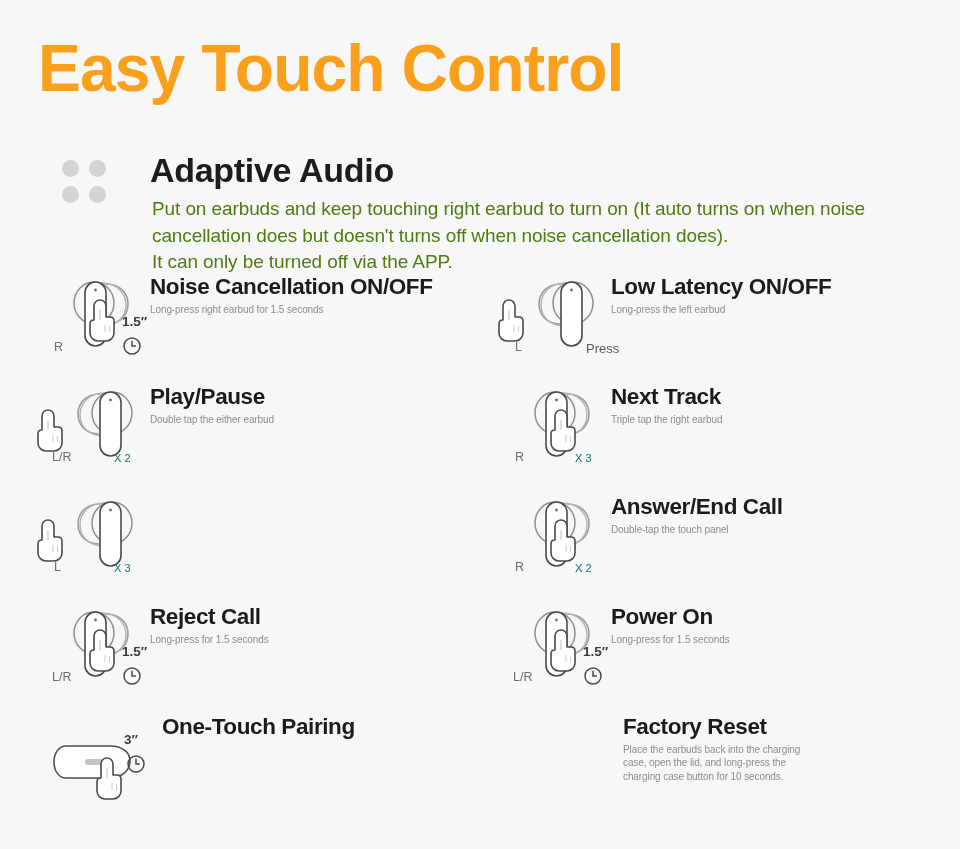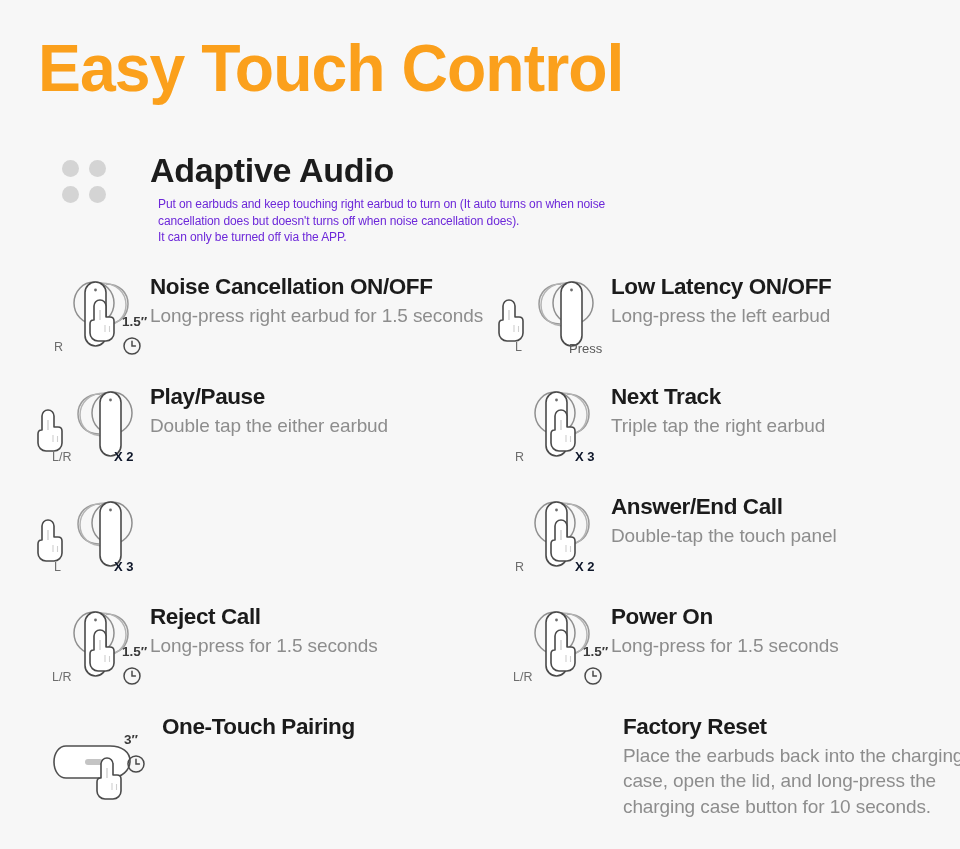--- a/index.html
+++ b/index.html
@@ -42,22 +42,22 @@
   .adaptive-dots span:nth-child(2){left:27px;top:0;}
   .adaptive-dots span:nth-child(3){left:0;top:26px;}
   .adaptive-dots span:nth-child(4){left:27px;top:26px;}
 
   .adaptive-body{position:absolute;left:88px;top:0;width:740px;}
   .adaptive-title{
     font-size:34px;font-weight:bold;color:#1c1c1c;
     letter-spacing:-0.3px;line-height:1.1;margin-bottom:7px;
   }
   .adaptive-desc{
-    font-size:12px;color:#6d28d9;line-height:1.38;
-    letter-spacing:-0.1px;margin-left:8px;
+    font-size:19px;color:#4d7c0f;line-height:1.38;
+    letter-spacing:-0.1px;margin-left:2px;
     white-space:pre-line;
   }
 
   
   .grid{position:absolute;left:0;top:268px;width:960px;}
   .row{position:relative;height:110px;}
   .row.last{height:120px;}
   .cell{position:absolute;top:0;width:480px;height:100%;}
   .cell.left{left:52px;}
   .cell.right{left:513px;}
@@ -70,39 +70,39 @@
   .feat-text{
     position:absolute;left:98px;top:6px;width:380px;
   }
   .feat-text.wide{left:110px;width:360px;}
   .feat-title{
     font-size:22.5px;font-weight:bold;color:#1b1b1b;
     letter-spacing:-0.4px;line-height:1.12;margin-bottom:4px;
     white-space:nowrap;
   }
   .feat-desc{
-    font-size:19px;color:#8d8d8d;line-height:1.33;
+    font-size:10px;color:#8d8d8d;line-height:1.33;
     letter-spacing:-0.1px;
     white-space:pre-line;
   }
 
   
   .side-label{
     position:absolute;left:2px;bottom:6px;
     font-size:12.5px;color:#6d6d6d;letter-spacing:0px;
   }
   .side-label.wide{left:0px;}
 
   
   .dur-label{
     position:absolute;
     font-size:13.5px;font-weight:bold;color:#3a3a3a;
     white-space:nowrap;
   }
-  .dur-label.count{font-weight:bold;color:#0f172a;font-size:13px;}
+  .dur-label.count{font-weight:normal;color:#0f766e;font-size:11px;}
   .clock-ico{position:absolute;}
   .press-label{
     position:absolute;font-size:13px;color:#5a5a5a;
   }
 
   svg{display:block;overflow:visible;}
 </style>
 </head>
 <body>
 
@@ -171,21 +171,21 @@
                   <circle cx="35.5" cy="16" r="1.4" fill="#6b6b6b" stroke="none"></circle>
                 </g>
                 <g transform="translate(28,26) scale(-1,1) translate(-82,0)">
                   <path d="M6 6 C6 2.6 8.6 0 12 0 C15.4 0 18 2.6 18 6 L18 17 L22 17 C24.4 17 26 18.8 26 21 L26 33 C26 37.4 22.4 41 18 41 L10 41 C5.6 41 2 37.4 2 33 L2 24 C2 21.6 3.6 20 5.6 20 L6 20 Z" fill="#ffffff" stroke="#4a4a4a" stroke-width="1.6" stroke-linejoin="round"></path>
                   <path d="M12 20 L12 10" stroke="#c9c9c9" stroke-width="1.2" fill="none"></path>
                   <path d="M17 25 L17 32 M21.5 26 L21.5 32" stroke="#cfcfcf" stroke-width="1.1" fill="none"></path>
                 </g>
               </svg>
             </div>
             <div class="side-label">L</div>
-            <div class="press-label" style="left: 56px; bottom: 4px;">Press</div>
+            <div class="press-label" style="left: 73px; bottom: 4px;">Press</div>
           </div>
           <div class="feat-text">
             <div class="feat-title">Low Latency ON/OFF</div>
             <div class="feat-desc">Long-press the left earbud</div>
           </div>
         </div>
       </div>
       <div class="row">
         <div class="cell left">
           <div class="icon-zone">

